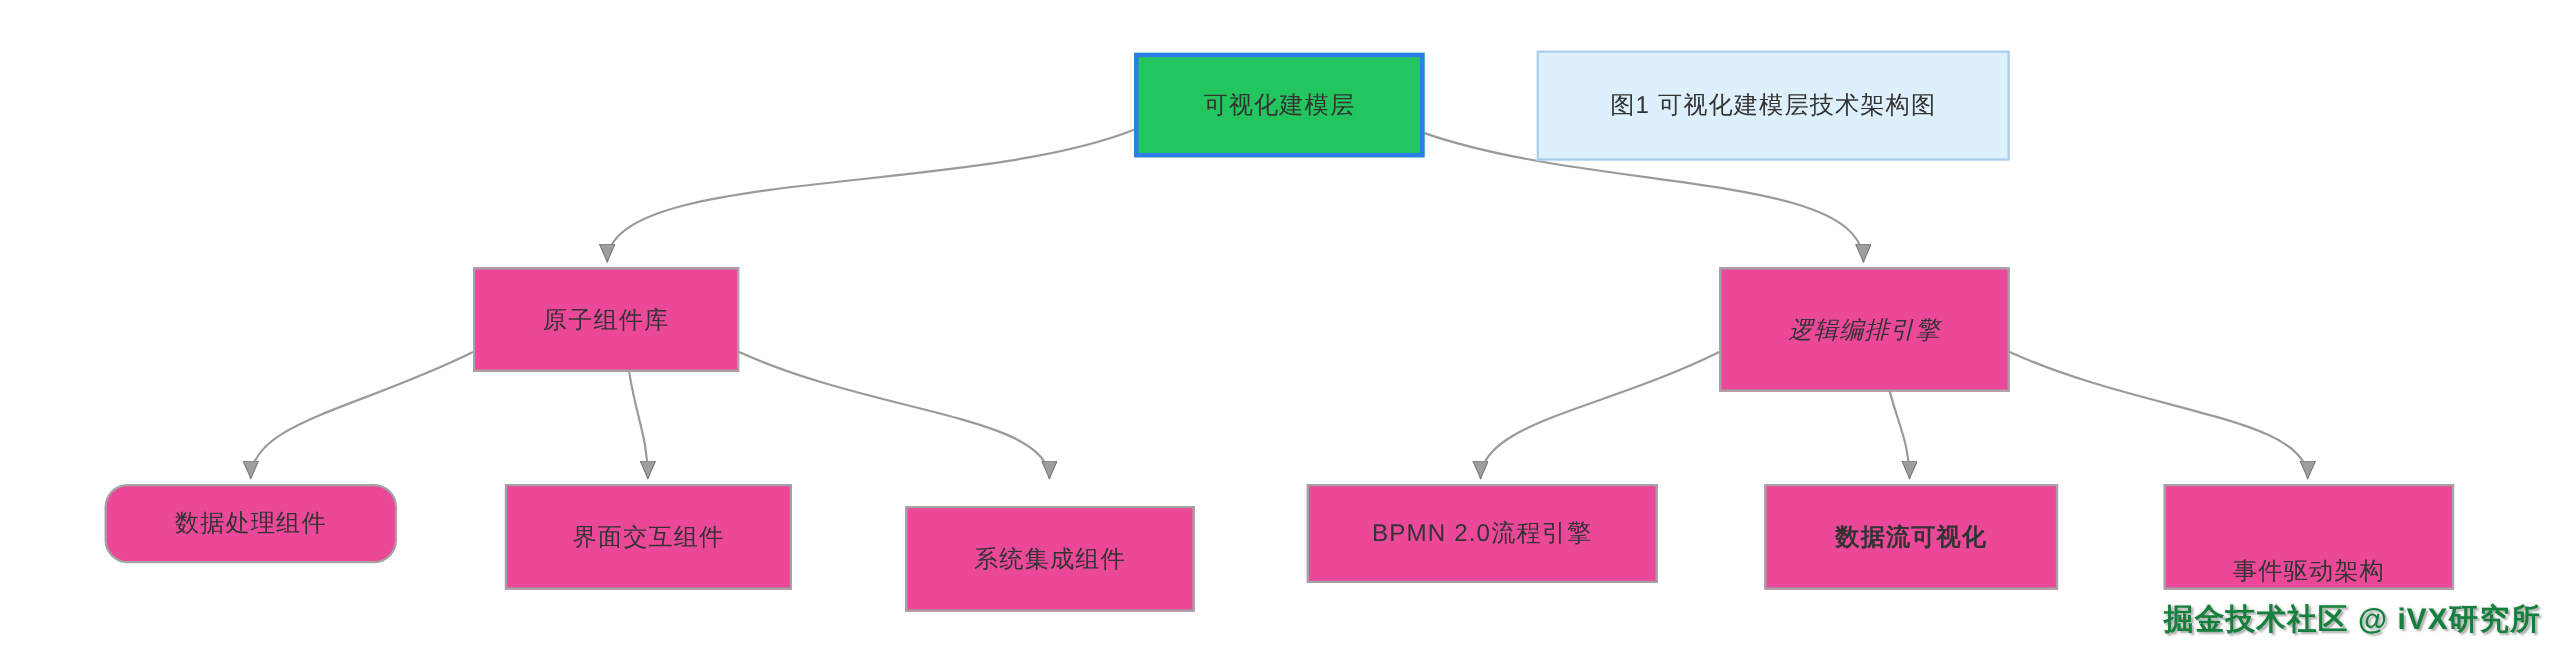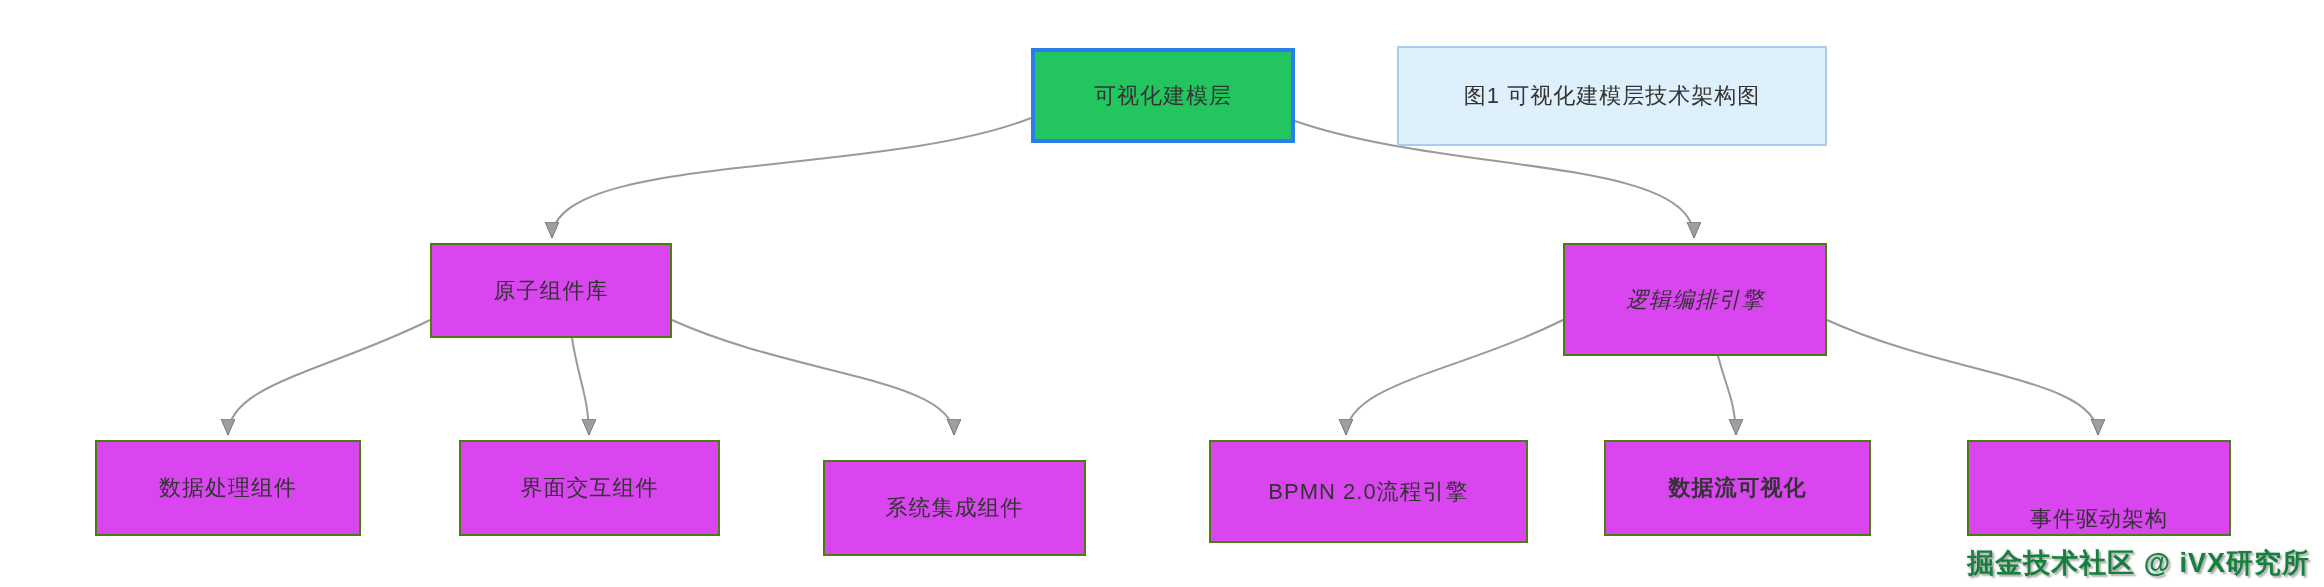--- a/index.html
+++ b/index.html
@@ -21,45 +21,45 @@
     width: 2324px;
     height: 587px;
     pointer-events: none;
   }
   .node {
     position: absolute;
     box-sizing: border-box;
     display: flex;
     align-items: center;
     justify-content: center;
-    background: #d946ef;
-    border: 2px solid #4d7c0f;
+    background: #ec4899;
+    border: 2px solid #a3a3a3;
     color: #333333;
     font-size: 22px;
     letter-spacing: 1px;
     text-align: center;
     white-space: nowrap;
   }
   .node.root {
     border: 4px solid #2b7de9;
     background: #22c55e;
   }
   .node.caption {
     border: 2px solid #aacdec;
     background: #def0fb;
   }
   
   .n-root      { left: 1031px; top:  48px; width: 264px; height:  95px; }
   .n-caption   { left: 1397px; top:  46px; width: 430px; height: 100px; }
   .n-atomic    { left:  430px; top: 243px; width: 242px; height:  95px; }
   .n-logic     { left: 1563px; top: 243px; width: 264px; height:  113px; font-style: italic; }
-  .n-data      { left:   95px; top: 440px; width: 266px; height:  96px; }
+  .n-data      { left:   95px; top: 440px; width: 266px; height:  72px; border-radius: 21px; }
   .n-ui        { left:  459px; top: 440px; width: 261px; height:  96px; text-align: right; }
   .n-sysint    { left:  823px; top: 440px; width: 263px; height:  96px; margin-top: 20px; }
-  .n-bpmn      { left: 1188px; top: 440px; width: 319px; height:  103px; margin-left: 21px; }
+  .n-bpmn      { left: 1188px; top: 440px; width: 319px; height:  90px; }
   .n-dataflow  { left: 1604px; top: 440px; width: 267px; height:  96px; font-weight: bold; }
   .n-event     { left: 1967px; top: 440px; width: 264px; height:  96px; align-items: flex-end; }
 
   .watermark {
     position: absolute;
     right: 14px;
     bottom: 6px;
     font-size: 27px;
     font-weight: bold;
     letter-spacing: 1px;

